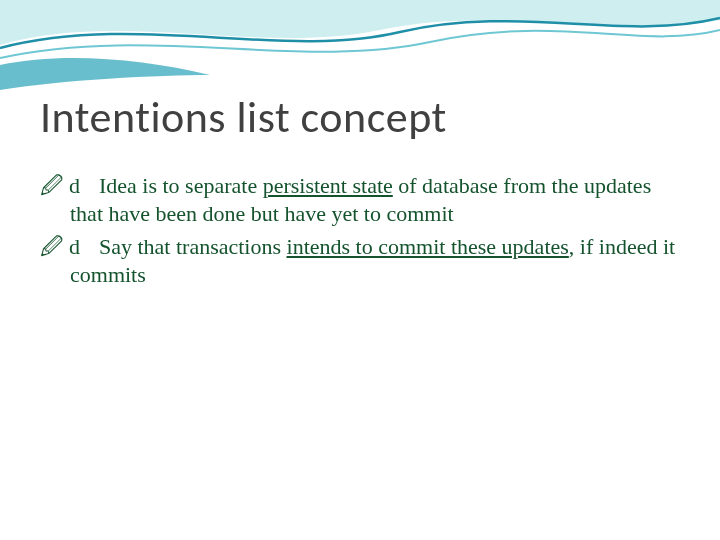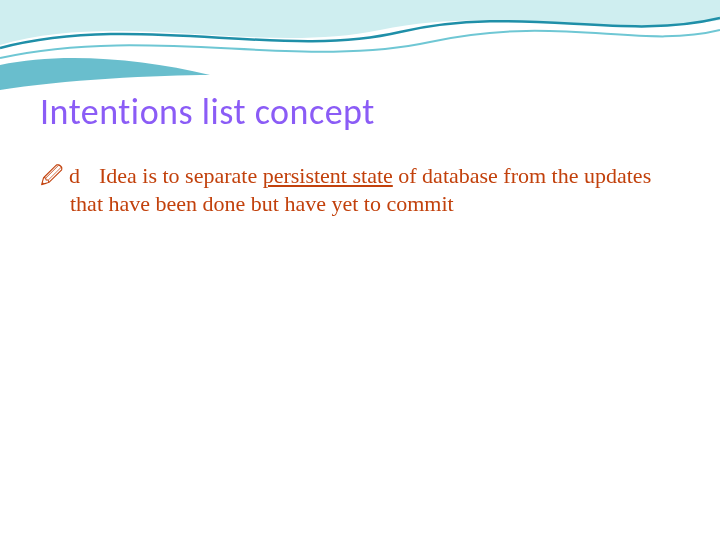--- a/index.html
+++ b/index.html
@@ -18,34 +18,34 @@
     width: 720px;
     height: 90px;
     z-index: 0;
   }
   .content {
     position: relative;
     z-index: 1;
     padding: 90px 40px 40px 40px;
   }
   .title {
-    font-size: 36px;
+    font-size: 44px;
     font-weight: 400;
-    color: #8b5cf6;
+    color: #404040;
     margin-bottom: 28px;
     letter-spacing: 0.5px;
   }
   .bullet-list {
     list-style: none;
     padding-left: 0;
   }
   .bullet-item {
     font-size: 22px;
     line-height: 1.25;
-    color: #c2410c;
+    color: #14532d;
     margin-bottom: 6px;
     padding-left: 30px;
     text-indent: -30px;
     font-family: Georgia, "Times New Roman", serif;
   }
   .bullet-item::before {
     content: "\1F589"; 
   }
   
   .bullet-marker {
@@ -75,14 +75,17 @@
 
   <path d="M0,65 C60,52 140,58 210,75 C160,75 60,80 0,90 Z" fill="#2aa3b8" opacity="0.7"></path>
 </svg>
 
 <div class="content">
   <h1 class="title">Intentions list concept</h1>
   <ul class="bullet-list">
     <li class="bullet-item">
       <span class="bullet-marker">d</span><span class="bullet-text"><span>Idea is to separate </span><span class="underline">persistent state</span><span> of database from the updates that have been done but have yet to commit</span></span>
     </li>
+    <li class="bullet-item">
+      <span class="bullet-marker">d</span><span class="bullet-text"><span>Say that transactions </span><span class="underline">intends to commit these updates</span><span>, if indeed it commits</span></span>
+    </li>
   </ul>
 </div>
 
 </body></html>

